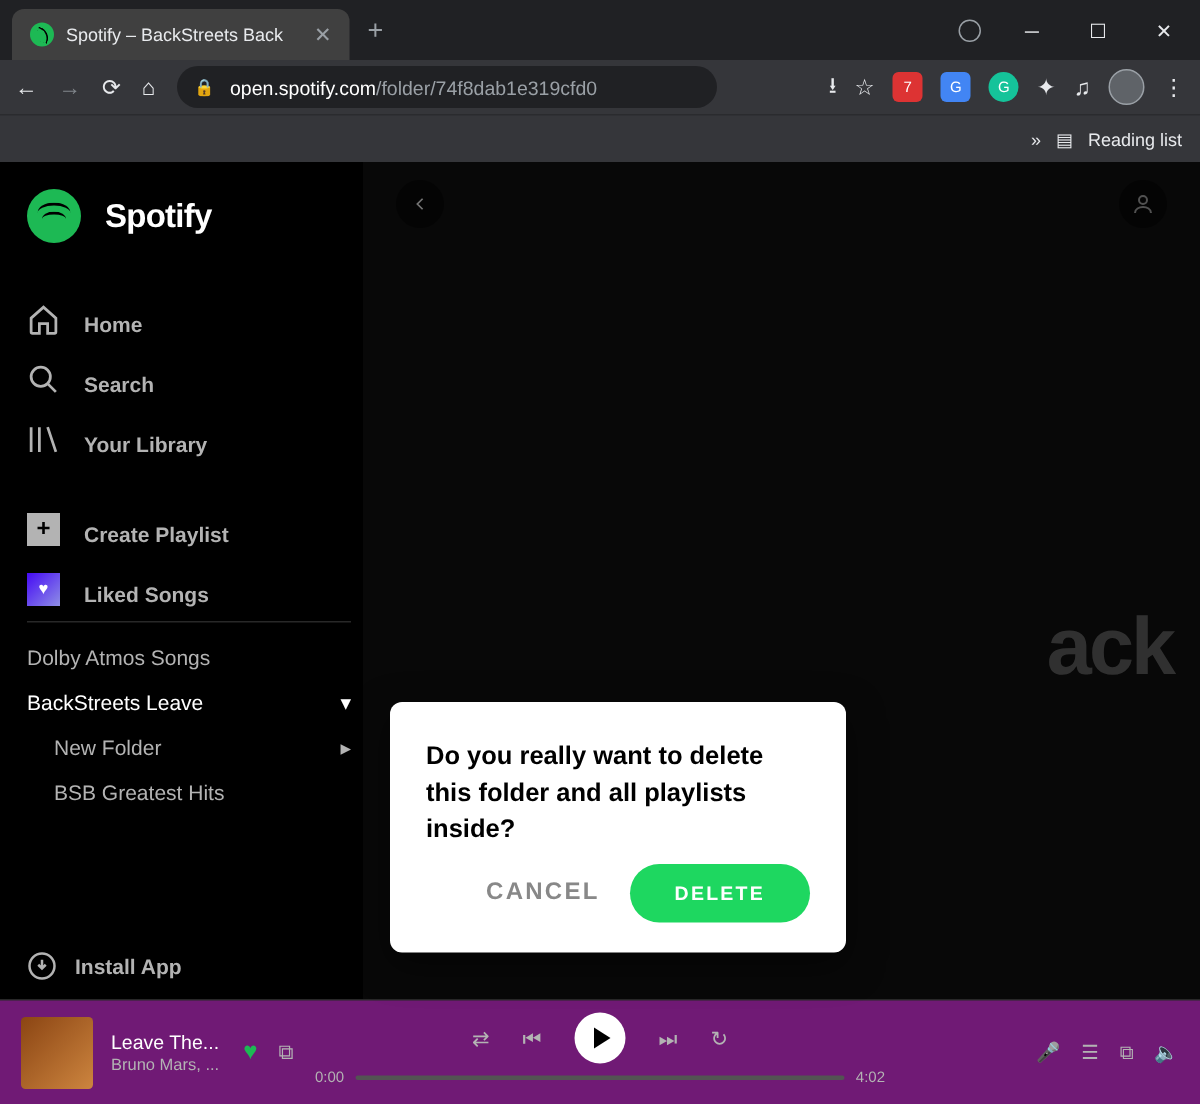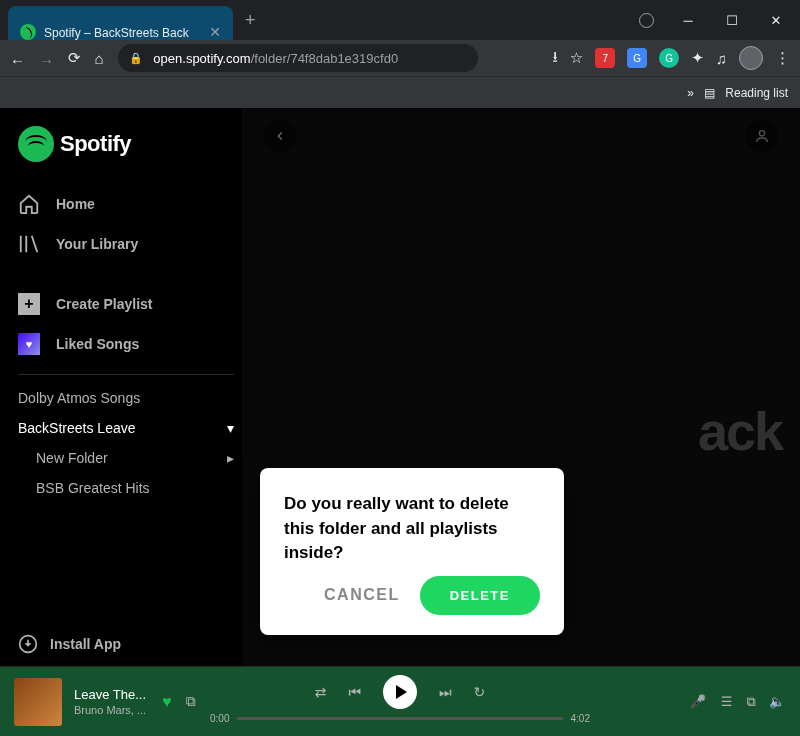--- a/index.html
+++ b/index.html
@@ -1,18 +1,18 @@
 <!DOCTYPE html>
 <html><head>
 <meta charset="utf-8">
 <style>
 *{margin:0;padding:0;box-sizing:border-box;font-family:Arial,Helvetica,sans-serif}
 body{width:800px;height:736px;background:#202124;overflow:hidden;position:relative}
 .titlebar{height:40px;background:#202124;display:flex;align-items:center}
-.tab{display:flex;align-items:flex-end;background:#0c4a6e;height:34px;margin-top:6px;margin-left:8px;border-radius:8px 8px 0 0;padding:0 12px;gap:8px;width:225px}
+.tab{display:flex;align-items:center;background:#404040;height:34px;margin-top:6px;margin-left:8px;border-radius:8px 8px 0 0;padding:0 12px;gap:8px;width:225px}
 .spotify-fav{width:16px;height:16px;border-radius:50%;background:#1db954;display:flex;align-items:center;justify-content:center}
 .spotify-fav::before{content:"";width:8px;height:8px;border:1.5px solid #000;border-left:0;border-bottom:0;border-radius:0 8px 0 0;transform:rotate(20deg)}
 .tab-title{color:#e8eaed;font-size:12px;flex:1;white-space:nowrap;overflow:hidden}
 .tab-close{color:#9aa0a6;font-size:14px;cursor:pointer}
 .newtab{color:#9aa0a6;font-size:18px;margin-left:12px;cursor:pointer}
 .wincontrols{margin-left:auto;display:flex;gap:4px;padding-right:4px;align-items:center}
 .wc{width:40px;height:30px;display:flex;align-items:center;justify-content:center;color:#e8eaed;font-size:13px;cursor:pointer}
 .shield{width:15px;height:15px;border:1px solid #9aa0a6;border-radius:50%;margin-right:10px}
 .navbar{height:36px;background:#35363a;display:flex;align-items:center;padding:0 10px;gap:14px}
 .navicon{color:#e8eaed;font-size:15px;cursor:pointer;display:flex;align-items:center;justify-content:center}
@@ -21,27 +21,27 @@
 .lock{color:#9aa0a6;font-size:11px}
 .url{color:#e8eaed;font-size:13px}
 .url .domain{color:#fff}
 .url .path{color:#9aa0a6}
 .exticons{display:flex;gap:12px;align-items:center;margin-left:auto}
 .ext{width:20px;height:20px;border-radius:4px;display:flex;align-items:center;justify-content:center;font-size:10px;color:#fff;cursor:pointer}
 .avatar{width:24px;height:24px;border-radius:50%;background:#5f6368;border:1px solid #9aa0a6}
 .bookmarkbar{height:32px;background:#35363a;border-top:1px solid #2a2b2e;display:flex;align-items:center;justify-content:flex-end;padding:0 12px;gap:10px;color:#e8eaed;font-size:12px}
 .app{position:relative;height:558px;background:#000;display:flex}
 .sidebar{width:242px;background:#000;padding:18px 8px 0 18px;display:flex;flex-direction:column;color:#b3b3b3}
-.logo{display:flex;align-items:center;gap:6px;color:#fff;margin-bottom:22px}
+.logo{display:flex;align-items:center;gap:16px;color:#fff;margin-bottom:22px}
 .logo-circle{width:36px;height:36px;border-radius:50%;background:#1db954;position:relative}
 .logo-circle::before,.logo-circle::after{content:"";position:absolute;border:2.5px solid #000;border-left:0;border-bottom:0;border-right:0;border-radius:50%}
 .logo-circle::before{width:22px;height:12px;top:9px;left:7px}
 .logo-circle::after{width:16px;height:8px;top:15px;left:10px}
 .logo-text{font-size:22px;font-weight:700;letter-spacing:-0.5px}
-.navitem{display:flex;align-items:center;gap:16px;height:40px;font-size:14px;font-weight:700;cursor:pointer;color:#b3b3b3}
+.navitem{display:flex;align-items:flex-end;gap:16px;height:40px;font-size:14px;font-weight:700;cursor:pointer;color:#b3b3b3}
 .navicon-box{width:22px;height:22px;display:flex;align-items:center;justify-content:center}
 .sep{height:20px}
 .plbox{width:22px;height:22px;background:#b3b3b3;color:#000;display:flex;align-items:center;justify-content:center;font-size:16px;font-weight:700}
 .likedbox{width:22px;height:22px;background:linear-gradient(135deg,#450af5,#8e8ee5);display:flex;align-items:center;justify-content:center;color:#fff;font-size:11px}
 .divider{height:1px;background:#282828;margin:10px 0 8px}
 .plitem{font-size:14px;padding:7px 0;cursor:pointer;color:#b3b3b3;display:flex;align-items:center;justify-content:space-between}
 .plitem.sel{color:#fff}
 .plsub{padding-left:18px}
 .install{margin-top:auto;padding:12px 0;display:flex;align-items:center;gap:12px;font-size:14px;font-weight:700;color:#b3b3b3;cursor:pointer}
 .main{flex:1;background:#121212;position:relative;overflow:hidden}
@@ -53,21 +53,21 @@
 .cover{width:98px;height:98px;background:#3a4a6a;position:relative;overflow:hidden}
 .cover2{background:#4a3a3a}
 .coverlabel{position:absolute;bottom:4px;left:4px;font-size:8px;color:#fff;font-weight:700;letter-spacing:1px}
 .dimmer{position:absolute;inset:0;background:rgba(0,0,0,0.55)}
 .modal{position:absolute;left:260px;top:360px;width:304px;background:#fff;border-radius:8px;padding:24px 24px 20px;box-shadow:0 8px 24px rgba(0,0,0,0.5);z-index:10}
 .modal h2{font-size:17px;font-weight:700;color:#000;line-height:1.45;margin-bottom:10px}
 .modal p{font-size:13.5px;color:#000;margin-bottom:24px}
 .modal-btns{display:flex;justify-content:flex-end;gap:14px;align-items:center}
 .btn-cancel{color:#888;font-size:16px;font-weight:700;letter-spacing:1.5px;cursor:pointer;padding:10px 6px}
 .btn-delete{background:#1ed760;color:#fff;font-size:13px;font-weight:700;letter-spacing:1.5px;padding:12px 30px;border-radius:24px;cursor:pointer;border:0}
-.player{height:70px;background:#14532d;border-top:1px solid #282828;display:flex;align-items:center;padding:0 14px;position:relative}
+.player{height:70px;background:#701a75;border-top:1px solid #282828;display:flex;align-items:center;padding:0 14px;position:relative}
 .nowart{width:48px;height:48px;background:linear-gradient(135deg,#8b4513,#cd853f);border-radius:3px}
 .nowinfo{margin-left:12px;display:flex;flex-direction:column;gap:2px}
 .nowtitle{color:#fff;font-size:13px}
 .nowartist{color:#b3b3b3;font-size:11px}
 .heart{color:#1db954;margin-left:16px;font-size:16px;cursor:pointer}
 .pip{color:#b3b3b3;margin-left:14px;font-size:14px;cursor:pointer}
 .centerctl{position:absolute;left:50%;transform:translateX(-50%);display:flex;flex-direction:column;align-items:center;gap:4px;width:380px;top:8px}
 .ctlrow{display:flex;align-items:center;gap:22px}
 .ctl{color:#b3b3b3;font-size:14px;cursor:pointer}
 .playbtn{width:34px;height:34px;border-radius:50%;background:#fff;display:flex;align-items:center;justify-content:center;cursor:pointer}
@@ -134,20 +134,29 @@
       <span class="navicon-box">
           <svg width="22" height="22" viewBox="0 0 24 24" fill="none" stroke="#b3b3b3" stroke-width="2">
             <path d="M3 11l9-8 9 8v10a1 1 0 01-1 1h-5v-7h-6v7H4a1 1 0 01-1-1z"></path>
           </svg>
         </span>
       <span>Home</span>
     </div>
     <div class="navitem">
       <span class="navicon-box">
           <svg width="22" height="22" viewBox="0 0 24 24" fill="none" stroke="#b3b3b3" stroke-width="2">
+            <circle cx="10" cy="10" r="7"></circle>
+            <path d="M21 21l-6-6"></path>
+          </svg>
+        </span>
+      <span>Search</span>
+    </div>
+    <div class="navitem">
+      <span class="navicon-box">
+          <svg width="22" height="22" viewBox="0 0 24 24" fill="none" stroke="#b3b3b3" stroke-width="2">
             <path d="M3 3v18M9 3v18M15 3l6 18"></path>
           </svg>
         </span>
       <span>Your Library</span>
     </div>
     <div class="sep"></div>
     <div class="navitem">
       <div class="plbox">+</div>
       <span>Create Playlist</span>
     </div>

